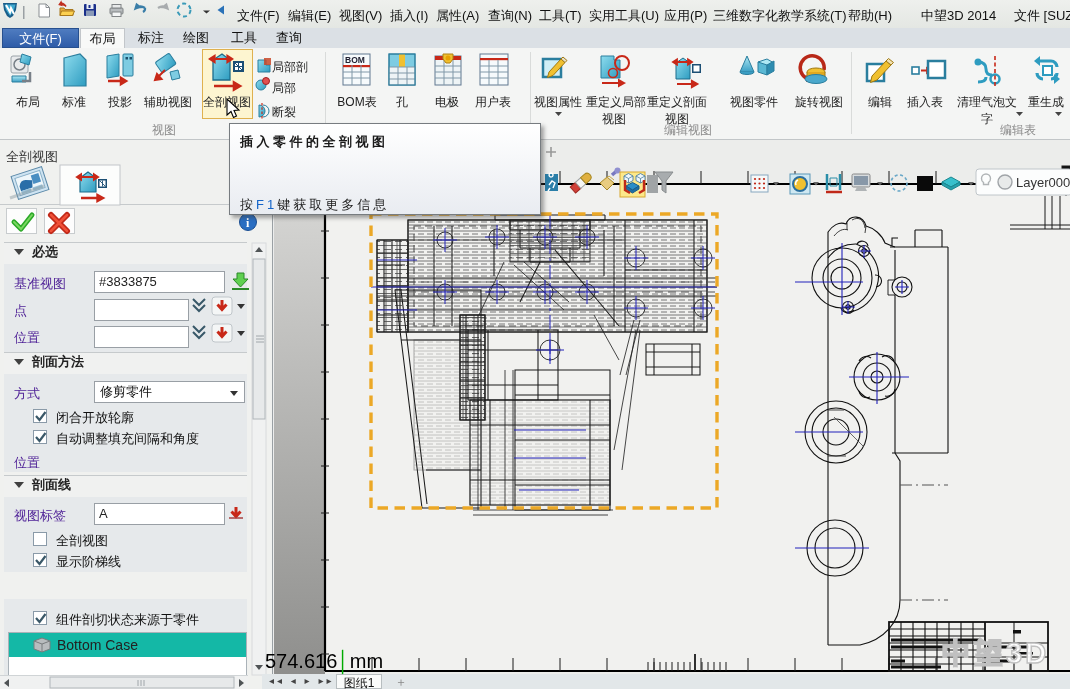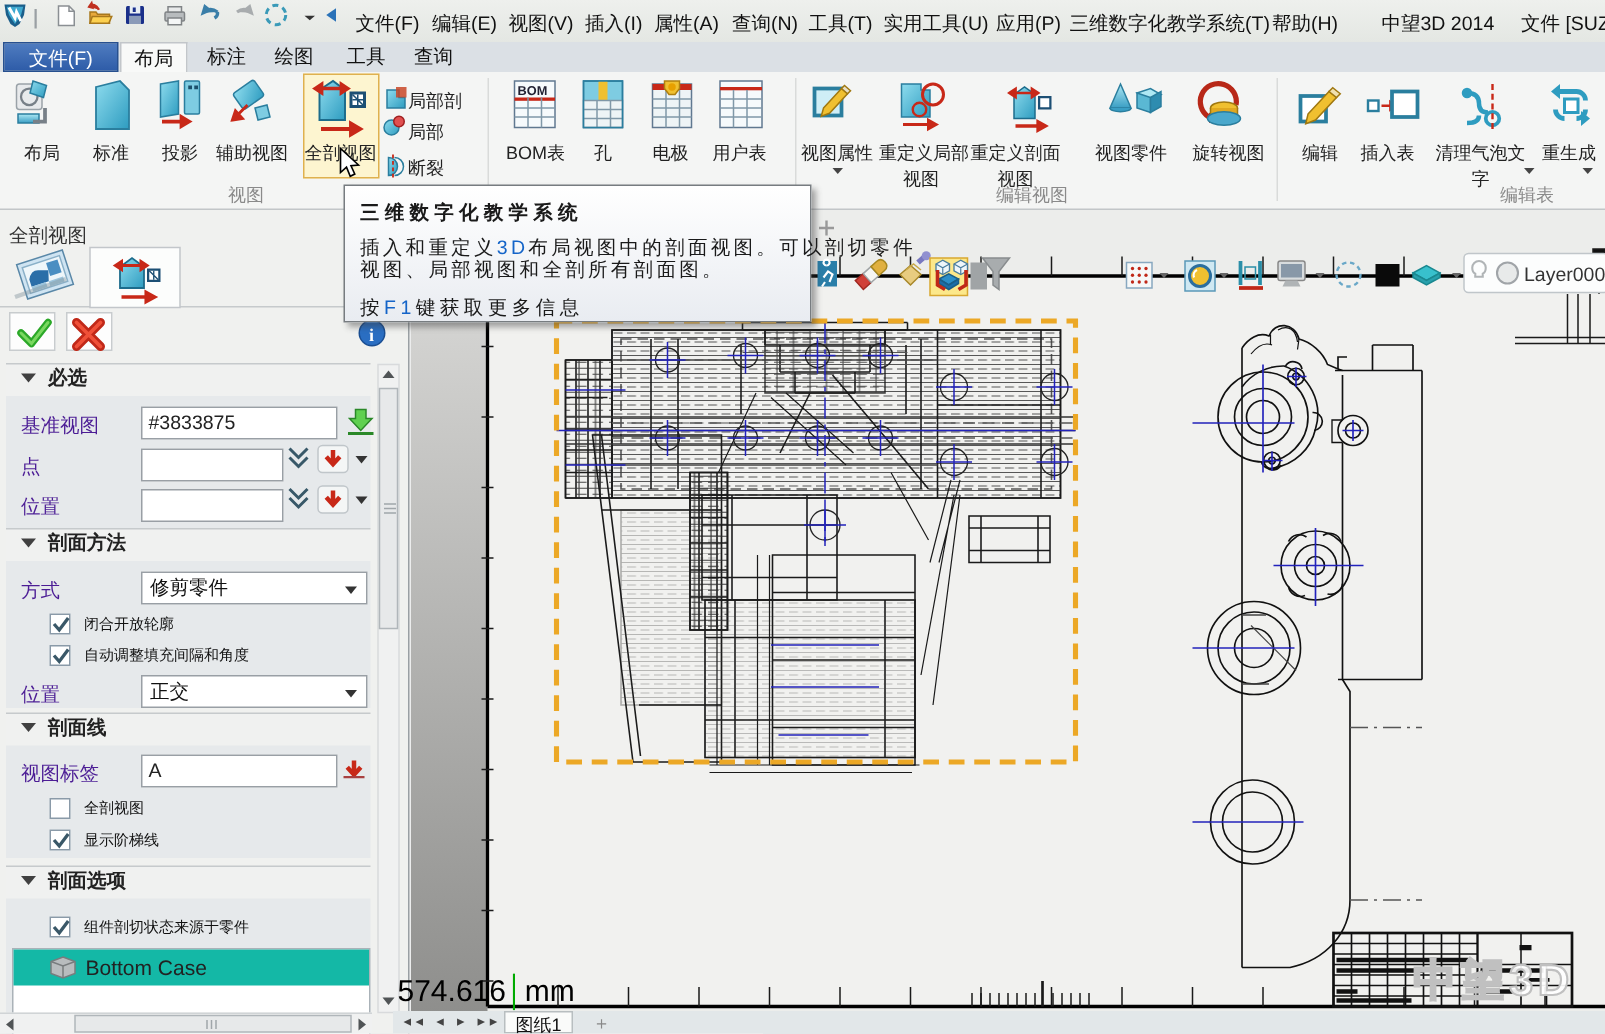--- a/index.html
+++ b/index.html
@@ -21,21 +21,21 @@
 .ilabel{position:absolute;font-size:12px;color:#222;white-space:nowrap;text-align:center}
 
 #panel{left:0;top:140px;width:273px;height:549px;background:#f0f1ef;border-right:1px solid #9aa0a4}
 .sechead{position:absolute;left:4px;width:243px;height:22px;background:#f0f1f0;border-top:1px solid #c6cacc;font-size:13px;font-weight:bold;color:#222}
 .secbody{position:absolute;left:4px;width:243px;background:#e6e9eb}
 .tri{display:inline-block;width:0;height:0;border-left:5px solid transparent;border-right:5px solid transparent;border-top:6px solid #404040;margin:0 8px 1px 10px}
 .plabel{position:absolute;font-size:13px;color:#4c1d95;left:14px}
 .pinput{position:absolute;background:#fff;border:1px solid #999fa5;font-size:13px;color:#222;padding-left:4px;line-height:20px}
 .combo{position:absolute;background:#fff;border:1px solid #999fa5;font-size:13px;color:#111;padding-left:5px;line-height:19px}
 .cbx{position:absolute;width:14px;height:14px;background:#fff;border:1px solid #8a9aa8}
-.cbtext{position:absolute;left:56px;font-size:10px;color:#111;white-space:nowrap}
+.cbtext{position:absolute;left:56px;font-size:13px;color:#111;white-space:nowrap}
 .dda{position:absolute;width:0;height:0;border-left:4px solid transparent;border-right:4px solid transparent;border-top:5px solid #333}
 
 #canvas{left:274px;top:140px;width:796px;height:549px;background:#ecedeb;overflow:hidden}
 #sheet{position:absolute;left:51px;top:44px;width:745px;height:487px;background:#f1f1ef}
 #leftgrad{position:absolute;left:0px;top:44px;width:51px;height:493px;background:linear-gradient(#d8d8d6,#8e8e8c)}
 
 #tooltip{left:229px;top:123px;width:312px;height:92px;background:linear-gradient(#ffffff,#e9ecf1);border:1px solid #777c80;box-shadow:3px 3px 4px rgba(60,60,60,.45);z-index:60;font-size:13px;color:#1a1a1a}
 .blue{color:#1464c8}
 </style></head>
 <body>
@@ -393,32 +393,30 @@
 
   <div class="sechead" style="top:212px"><span class="tri"></span>剖面方法</div>
   <div class="secbody" style="top:234px;height:98px"></div>
   <span class="plabel" style="top:245px">方式</span>
   <div class="combo" style="left:94px;top:241px;width:151px;height:22px">修剪零件<span class="dda" style="right:6px;top:9px"></span></div>
   <div class="cbx" style="left:33px;top:269px"></div>
   <span class="cbtext" style="top:269px">闭合开放轮廓</span>
   <div class="cbx" style="left:33px;top:290px"></div>
   <span class="cbtext" style="top:290px">自动调整填充间隔和角度</span>
   <span class="plabel" style="top:314px">位置</span>
-  <div class="combo" style="left:94px;top:310px;width:151px;height:22px">正交<span class="dda" style="right:6px;top:9px"></span></div>
 
   <div class="sechead" style="top:335px"><span class="tri"></span>剖面线</div>
   <div class="secbody" style="top:357px;height:75px"></div>
   <span class="plabel" style="top:367px">视图标签</span>
   <div class="pinput" style="left:94px;top:363px;width:131px;height:22px">A</div>
   <div class="cbx" style="left:33px;top:392px"></div>
   <span class="cbtext" style="top:392px">全剖视图</span>
   <div class="cbx" style="left:33px;top:413px"></div>
   <span class="cbtext" style="top:413px">显示阶梯线</span>
 
-  <div class="sechead" style="top:437px"><span class="tri"></span>剖面选项</div>
   <div class="secbody" style="top:459px;height:215px"></div>
   <div class="cbx" style="left:33px;top:471px"></div>
   <span class="cbtext" style="top:471px">组件剖切状态来源于零件</span>
   <div class="ab" style="left:8px;top:492px;width:239px;height:180px;background:#fff;border:1px solid #aab2b8">
      <div style="height:24px;background:#14b8a6;font-size:14px;color:#222;line-height:24px;padding-left:48px">Bottom Case</div>
   </div>
   <div id="plisticons"></div>
 
   <div class="ab" style="left:252px;top:102px;width:14px;height:432px;background:#eef0f0"></div>
   <div id="pscroll"></div>
@@ -686,22 +684,21 @@
     <g>
           <rect x="702" y="29" width="96" height="26" rx="3" fill="#fcfdfd" stroke="#c0c6ca"></rect>
     <path d="M712 34 a4.5 4.5 0 0 1 4.5 4.5 q0 3 -2 4 v2 h-5 v-2 q-2 -1 -2 -4 a4.5 4.5 0 0 1 4.5 -4.5 z" fill="none" stroke="#b0b4b6" stroke-width="1.4"></path>
     <circle cx="731" cy="42" r="7" fill="#e8eaea" stroke="#a0a4a8" stroke-width="1.4"></circle>
     <text x="742" y="47" font-size="13" fill="#333" font-family="Liberation Sans">Layer0000</text>
         </g>
   </svg>
 </div>
 
 <div id="tooltip" class="ab">
-  <div class="ab" style="left:10px;top:9px;font-weight:bold;letter-spacing:3.5px;white-space:nowrap">三维数字化教学系统</div>
-  <div class="ab" style="left:10px;top:34px;line-height:14.5px;letter-spacing:2.2px;white-space:nowrap">插入和重定义<span class="blue">3D</span>布局视图中的剖面视图。可以剖切零件<br>视图、局部视图和全剖所有剖面图。</div>
+  <div class="ab" style="left:10px;top:9px;font-weight:bold;letter-spacing:3.5px;white-space:nowrap">插入零件的全剖视图</div>
   <div class="ab" style="left:10px;top:72px;letter-spacing:3px;white-space:nowrap">按<span class="blue">F1</span>键获取更多信息</div>
 </div>
 <div class="ab" style="left:265px;top:650px;font-size:20px;color:#000;z-index:20">574.616<span style="color:#0a0">│</span>mm</div>
 <div class="ab" style="left:262px;top:674px;width:808px;height:15px;background:#e2e7e9;z-index:5">
   <span style="position:absolute;left:7px;top:1px;font-size:10px;color:#444;letter-spacing:3px">◂◂&nbsp;◂&nbsp;▸&nbsp;▸▸</span>
   <div style="position:absolute;left:74px;top:0;width:46px;height:15px;background:#fafbfa;border:1px solid #b8bec0;font-size:12px;text-align:center;color:#111">图纸1</div>
   <span style="position:absolute;left:133px;top:0px;font-size:12px;color:#888">＋</span>
 </div>
 
 </div>

